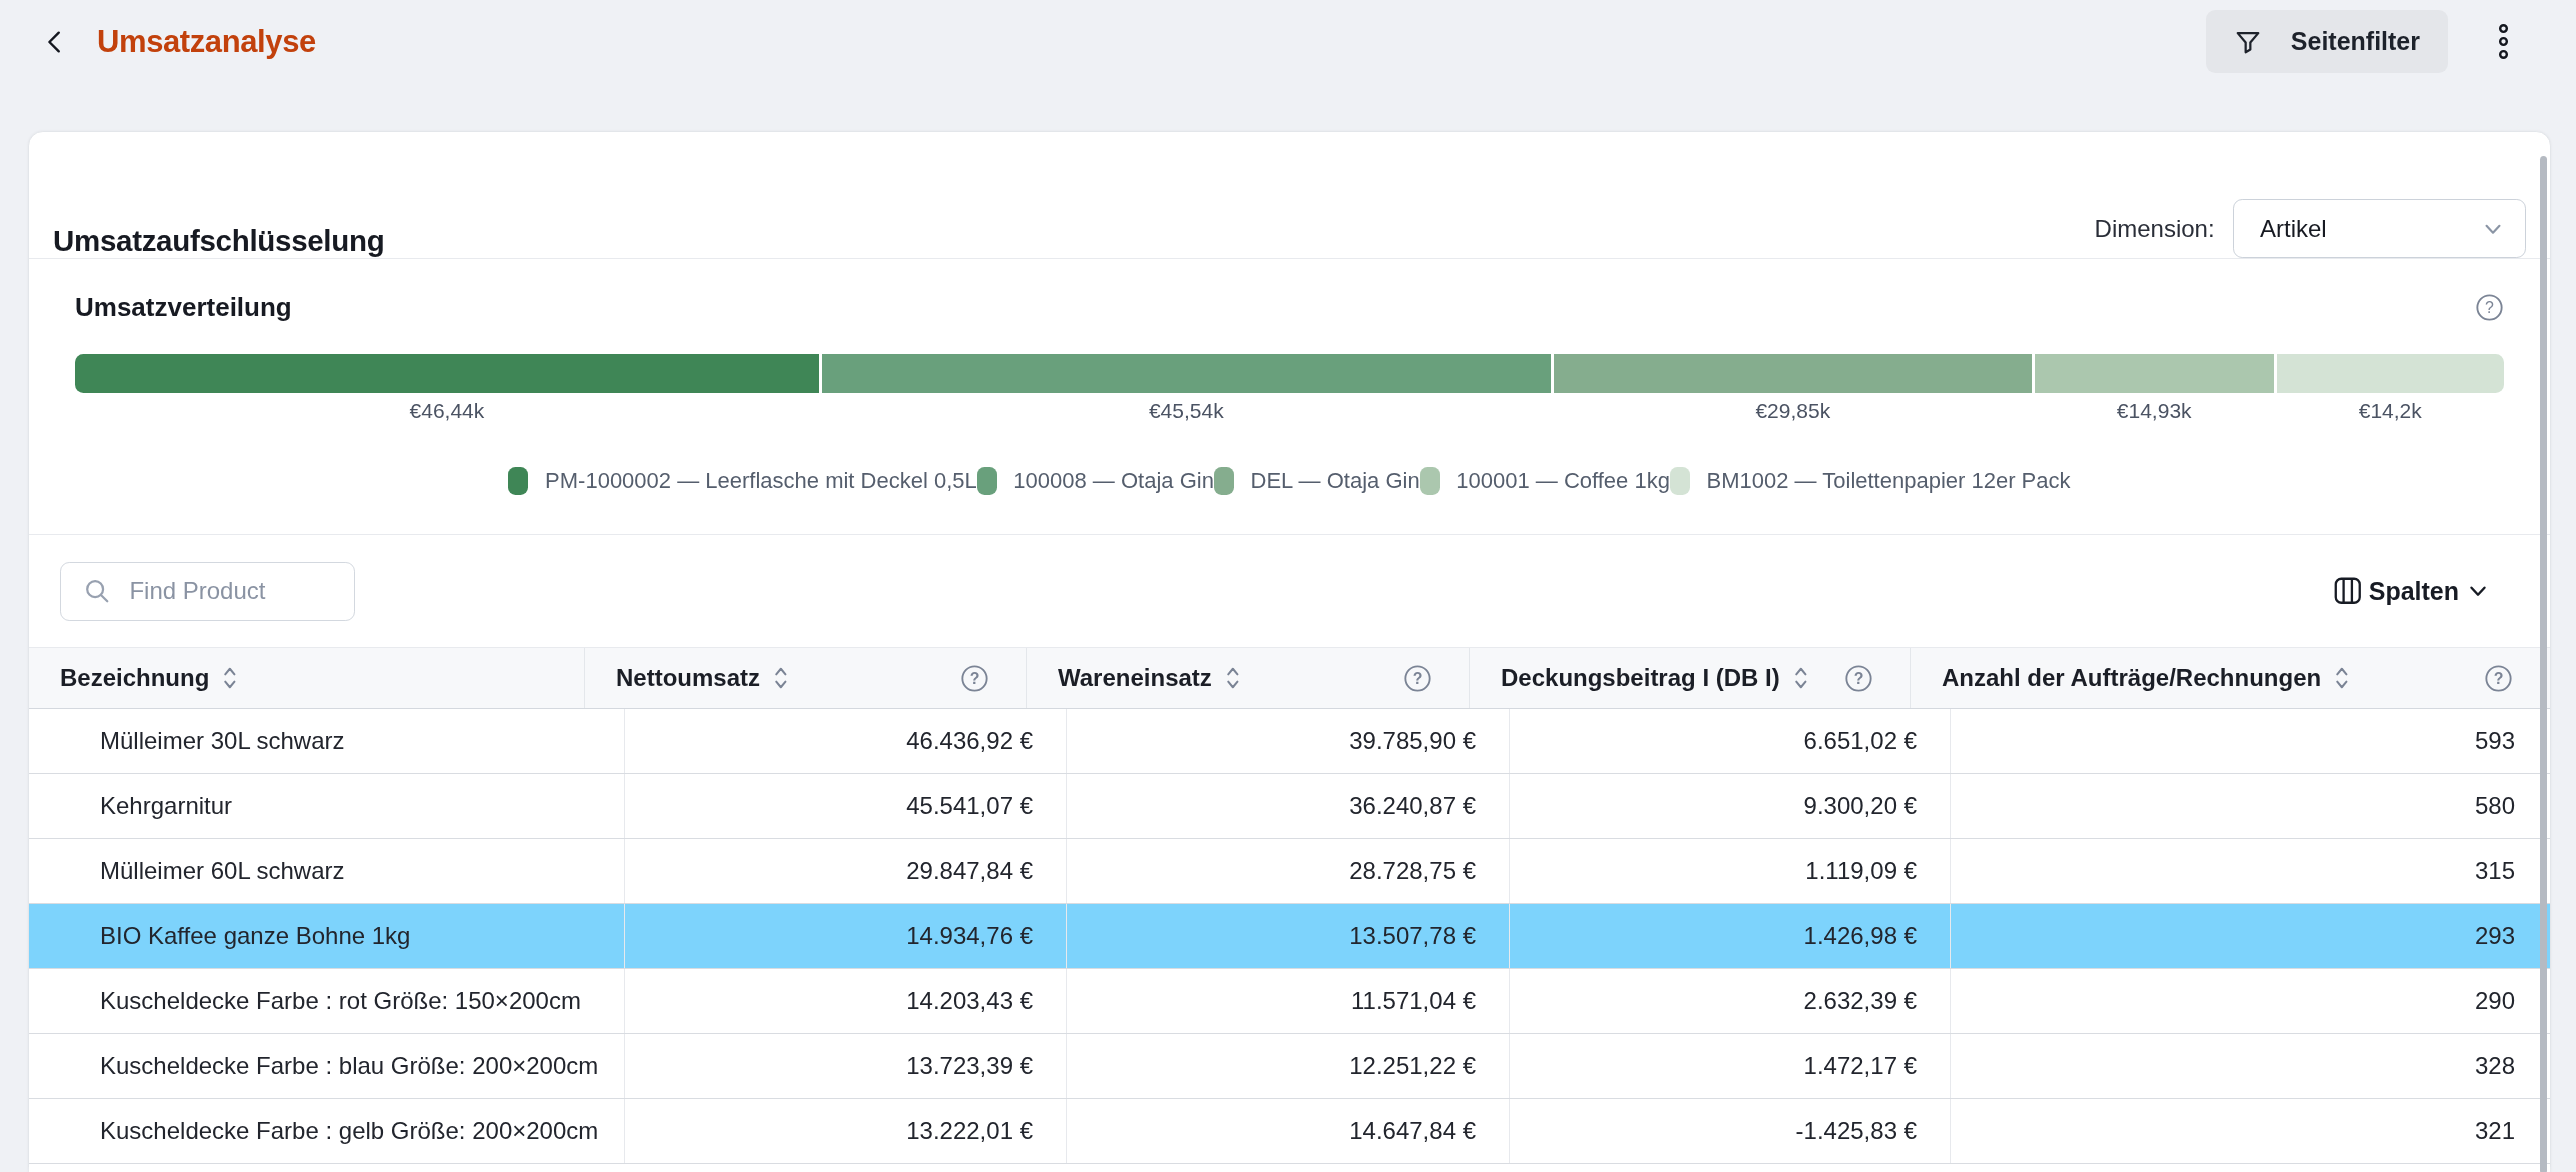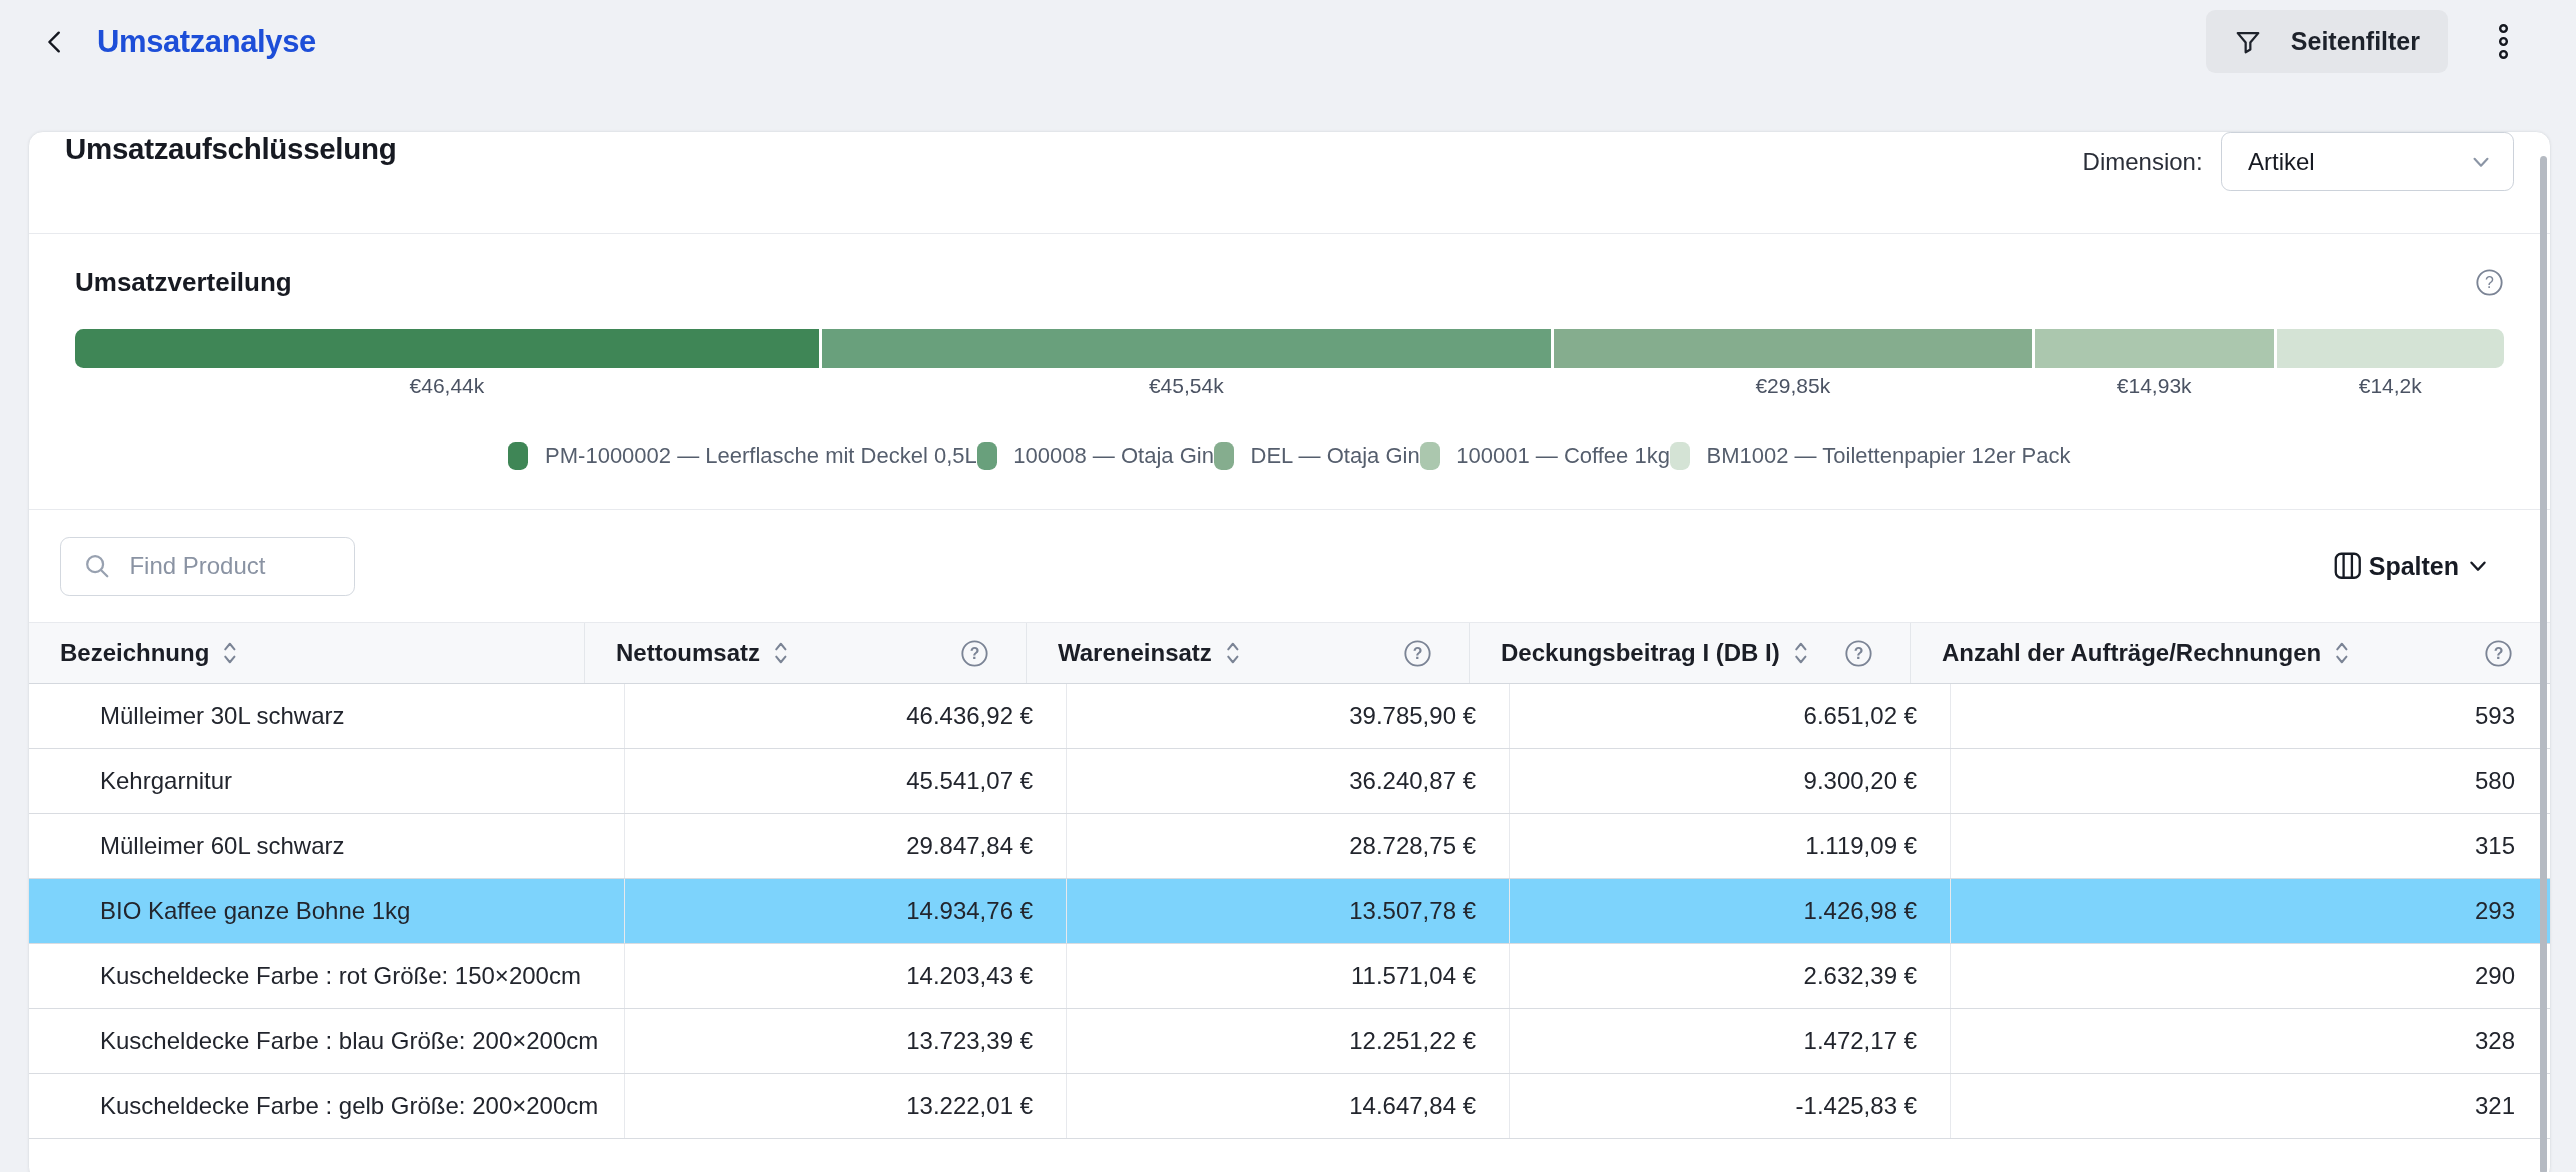--- a/index.html
+++ b/index.html
@@ -8,32 +8,32 @@
     background:#eff1f5;
     font-family:"Liberation Sans", sans-serif;
     position:relative;
     color:#22252d;
   }
   
   .topbar { position:absolute; top:0; left:0; right:0; height:83px;
     display:flex; align-items:center; padding:0 52px 0 33px; }
   .back-btn { width:44px; height:44px; border:none; background:none; cursor:pointer;
     display:flex; align-items:center; justify-content:center; }
-  .page-title { font-size:31px; font-weight:bold; color:#1d4ed8; margin-left:20px; letter-spacing:-0.4px; }
+  .page-title { font-size:31px; font-weight:bold; color:#c2410c; margin-left:20px; letter-spacing:-0.4px; }
   .topbar-spacer { flex:1; }
   .filter-btn { display:flex; align-items:center; gap:29px; background:#e4e6ea; border:none;
     border-radius:9.2px; height:63px; padding:0 28px; font-family:inherit;
     font-size:25px; font-weight:bold; color:#1d222b; cursor:pointer; }
   .kebab-btn { margin-left:35px; border:none; background:none; cursor:pointer;
     width:41px; height:55px; display:flex; align-items:center; justify-content:center; }
   
   .card { position:absolute; left:28px; top:131px; width:2523px; height:1051px;
     background:#ffffff; border:0.9px solid #e3e6ea; border-radius:14.8px;
     box-shadow:0 0.9px 2.8px rgba(20,25,40,.05); }
-  .card-header { height:102px; display:flex; align-items:flex-start; padding:0 36px;
+  .card-header { height:127px; display:flex; align-items:flex-end; padding:0 24px;
     border-bottom:0.9px solid #e8eaee; }
   .card-title { font-size:29.5px; font-weight:bold; color:#171a22; letter-spacing:-0.3px; }
   .dimension { margin-left:auto; display:flex; align-items:center; gap:18.4px; }
   .dimension-label { font-size:24px; color:#2a2e38; }
   .select { width:293px; height:59px; border:0.9px solid #ccd2da; border-radius:9.2px;
     display:flex; align-items:center; padding:0 20px 0 26px; font-size:24px;
     color:#171a22; background:#fff; cursor:pointer; }
   .select-chev { margin-left:auto; display:flex; }
   
   .chart-section { padding:0 46px; border-bottom:0.9px solid #e8eaee; }

